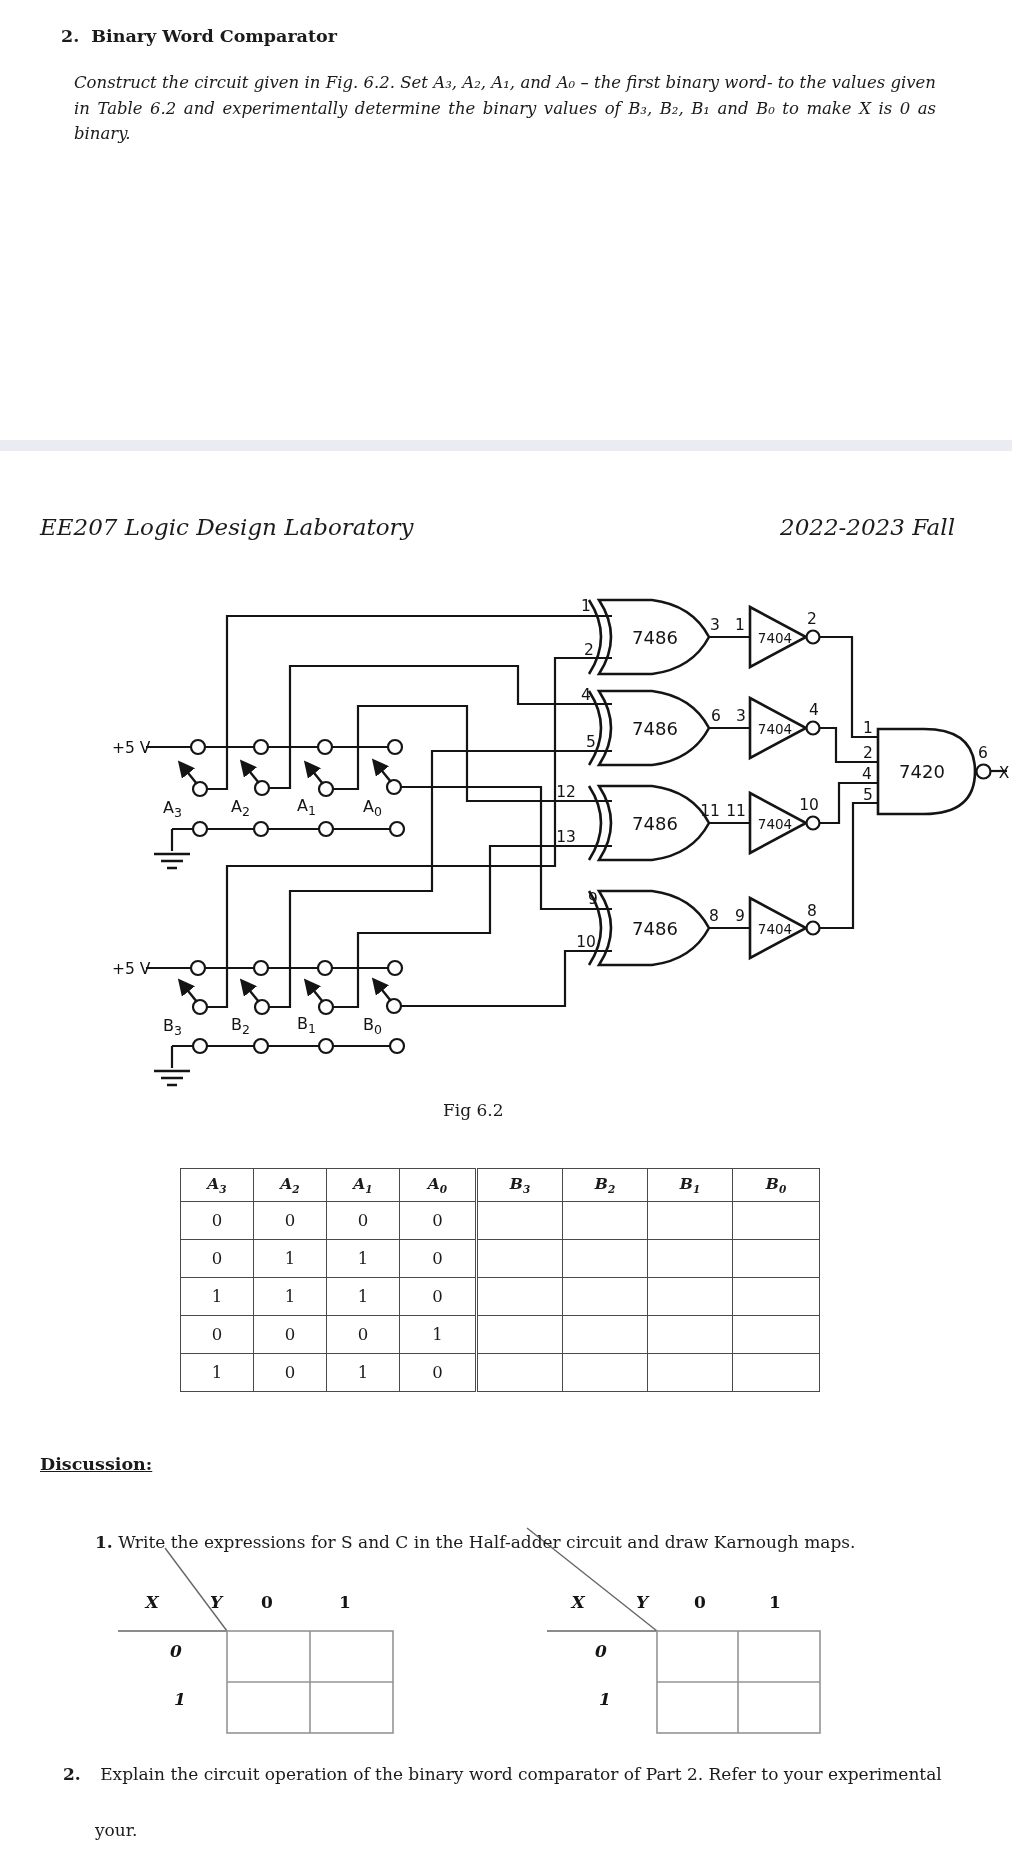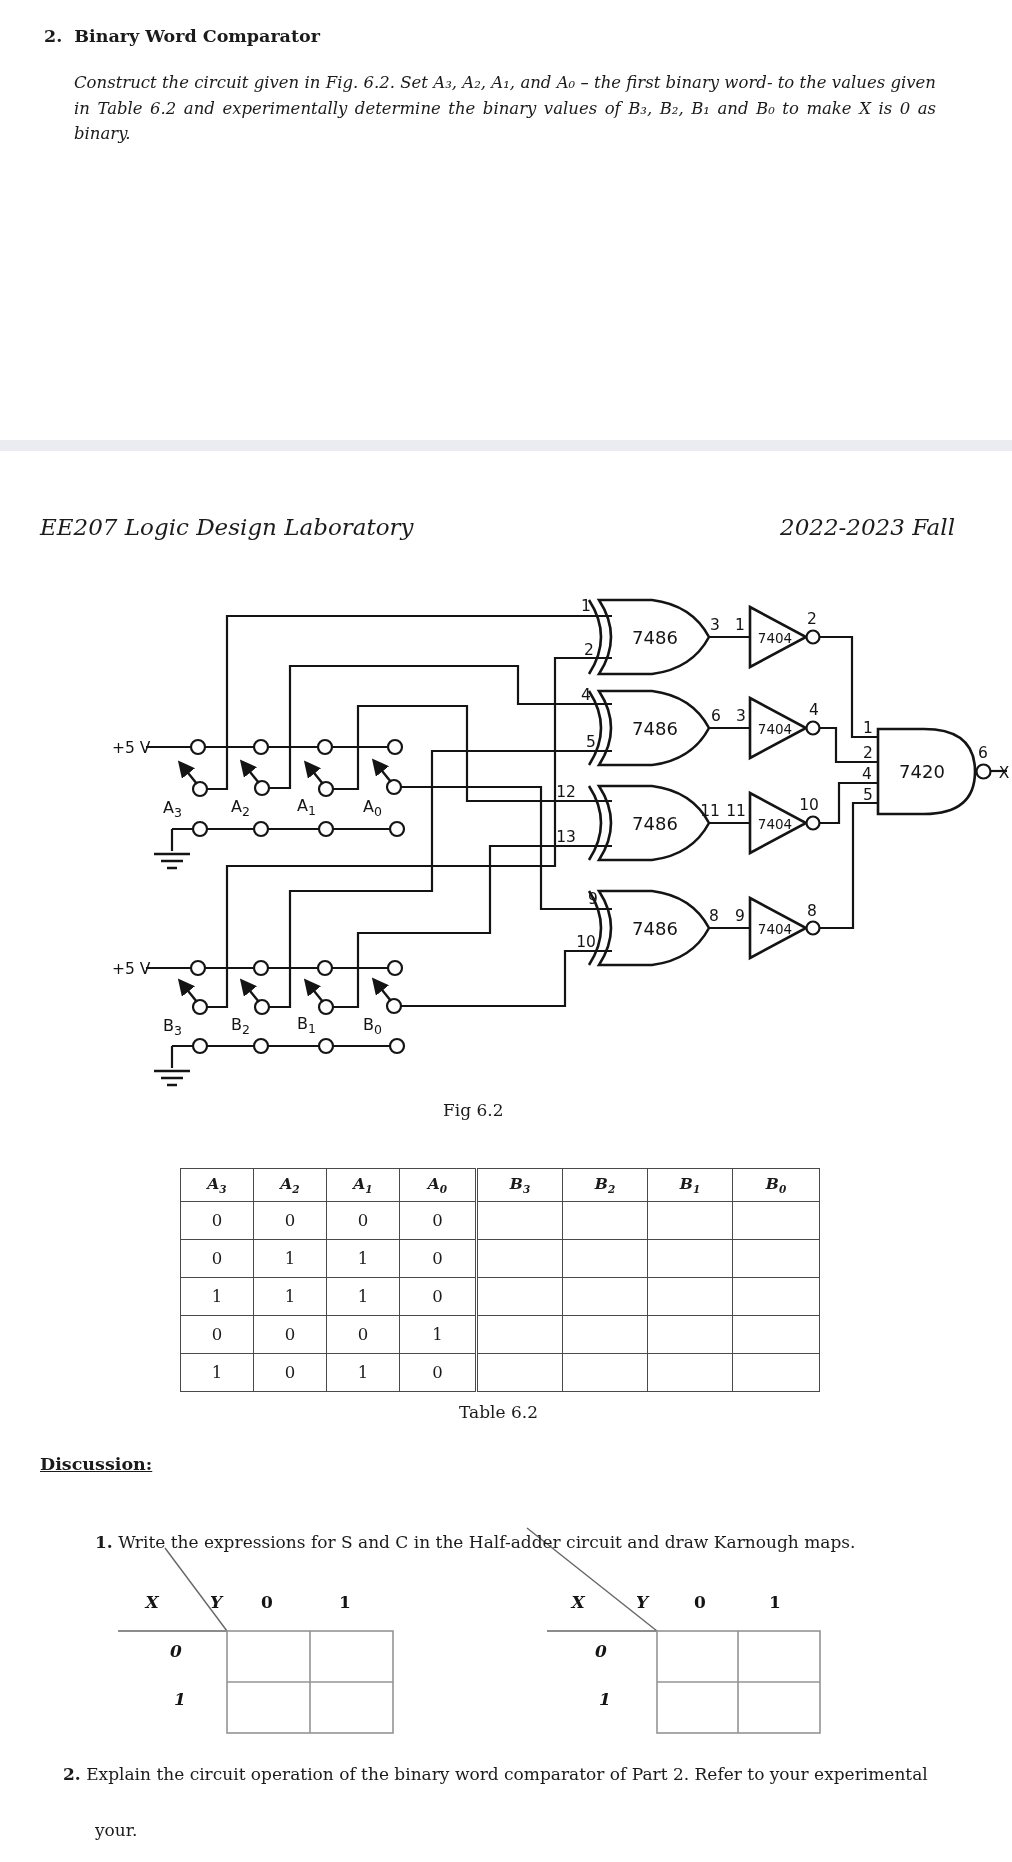--- a/index.html
+++ b/index.html
@@ -1,31 +1,31 @@
 <!DOCTYPE html>
 <html><head>
 <meta charset="utf-8">
 <style>
   html,body{margin:0;padding:0;background:#fff;}
   .page{position:relative;width:1012px;height:1862px;background:#fff;overflow:hidden;
         font-family:"DejaVu Serif",serif;color:#1b1b1b;}
   .abs{position:absolute;}
-  .heading{top:26px;left:44px;font-size:17.5px;font-weight:bold;}
+  .heading{top:26px;left:61px;font-size:17.5px;font-weight:bold;}
   .heading .ttl{margin-left:12px;}
   .para{top:70px;left:74px;width:862px;font-size:16.5px;line-height:25.5px;text-align:justify;font-style:italic;}
   .band{top:440px;left:0;width:1012px;height:11px;background:#eaecf1;}
   .subhdr{top:514px;left:0;width:1012px;height:26px;font-style:italic;font-size:23px;}
   .subhdr .l{position:absolute;left:40px;top:0;}
   .subhdr .r{position:absolute;right:57px;top:0;}
   .figcap{top:1100px;left:443px;width:200px;text-align:left;font-size:17px;}
   .tablecap{top:1402px;left:180px;width:637px;text-align:center;font-size:17px;}
   .disc{top:1454px;left:40px;font-size:17.5px;font-weight:bold;text-decoration:underline;}
   .item1{top:1532px;left:95px;font-size:17px;white-space:nowrap;}
   .item2{top:1764px;left:63px;font-size:17px;white-space:nowrap;}
-  .item2 .txt{}
+  .item2 .txt{margin-left:14px;}
   .item-line2{top:1820px;left:95px;font-size:17px;}
   .num{font-weight:bold;}
   table.t62{position:absolute;top:1168px;left:180px;border-collapse:collapse;
             font-size:16px;table-layout:fixed;}
   .t62 th,.t62 td{border:1px solid #4a4a4a;text-align:center;padding:0;}
   .t62 th{height:32px;font-style:italic;font-weight:bold;font-size:15.5px;}
   .t62 td{height:37px;font-size:16.5px;}
   .t62 .ca{width:72px;} .t62 .ca4{width:75px;} .t62 .cb{width:84px;} .t62 .cb4{width:86px;}
   .t62 th.dbl,.t62 td.dbl{border-right:3px double #4a4a4a;}
   .t62{border:1.5px solid #333;}
@@ -316,21 +316,20 @@
           <td class="ca">1</td>
           <td class="ca4 dbl">0</td>
           <td class="cb"></td>
           <td class="cb"></td>
           <td class="cb"></td>
           <td class="cb4"></td>
         </tr>
       </tbody>
   </table>
 
-  <div class="abs tablecap">Table 6.2</div>
 
   <div class="abs disc">Discussion:</div>
 
   <div class="abs item1">
     <span class="num">1.</span>
     <span class="txt" style="">Write the expressions for S and C in the Half-adder circuit and draw Karnough maps.</span>
   </div>
 
   <div class="abs item2">
     <span class="num">2.</span>

